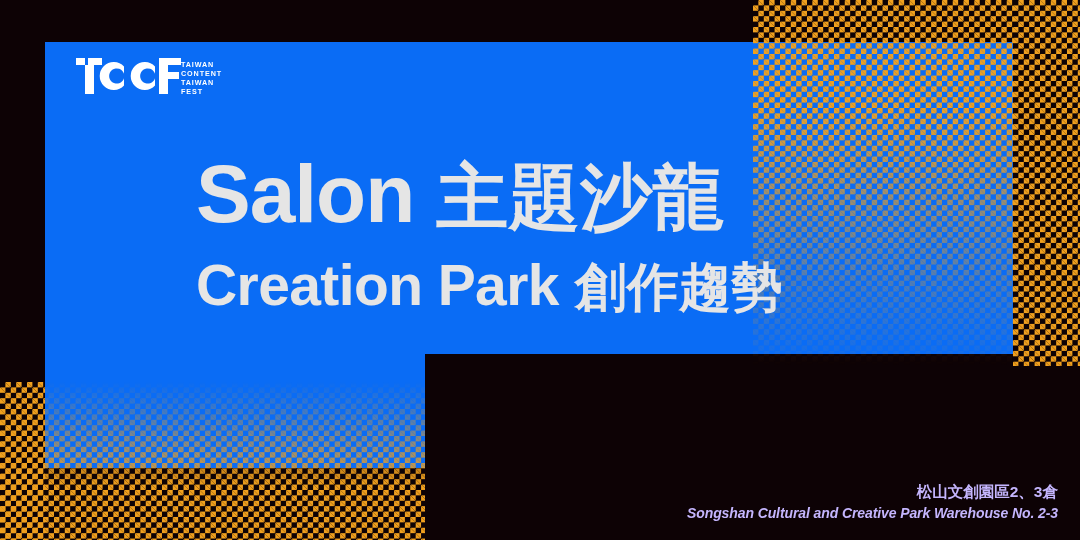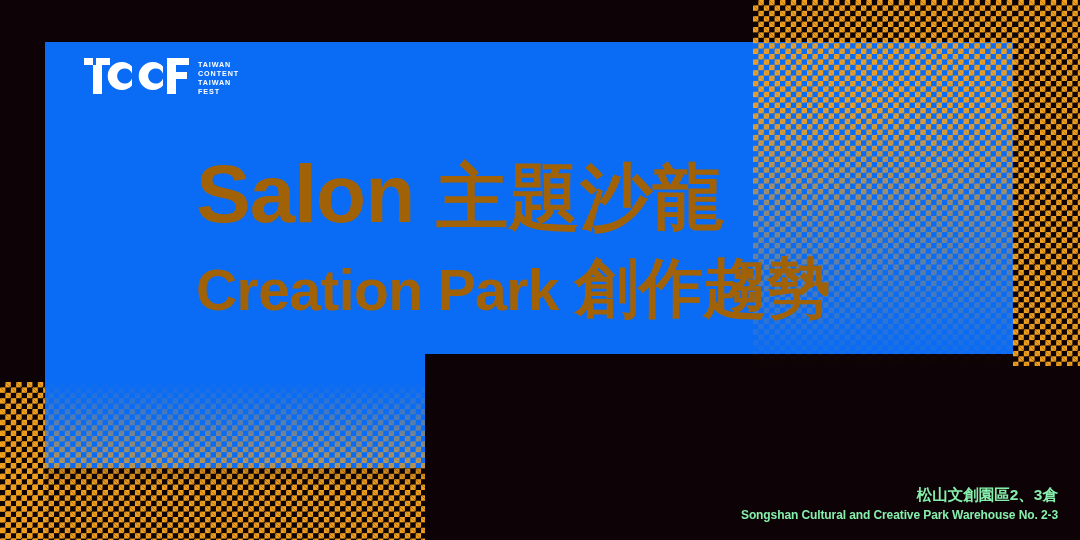--- a/index.html
+++ b/index.html
@@ -71,42 +71,42 @@
   }
   
   .checker-bl-edge {
     left:0px; top:382px;
     width:45px; height:158px;
   }
 
   
   .logo {
     position:absolute;
-    left:84px; top:58px;
-    display:flex; align-items:flex-start; gap:9px;justify-content:flex-end;
+    left:76px; top:58px;
+    display:flex; align-items:flex-start; justify-content:flex-end;
   }
   .logo-mark { display:block; }
   .logo-words {
     display:flex; flex-direction:column;
     gap:1.5px; padding-top:3px;
   }
   .logo-words span {
     color:#ffffff;
     font-size:7.2px;
     font-weight:bold;
     letter-spacing:0.9px;
     line-height:1.02;
     white-space:nowrap;
   }
 
   
   .headline {
     position:absolute;
     left:196px; top:152px;
-    color:#a16207;
+    color:#e5e5e5;
   }
   .line-1 {
     font-size:82px;
     font-weight:600;
     line-height:1.02;
     letter-spacing:-1px;
     white-space:nowrap;
   }
   .line-1 .cjk {
     font-size:72px;
@@ -116,44 +116,45 @@
   }
   .line-2 {
     font-size:57px;
     font-weight:bold;
     line-height:1.02;
     letter-spacing:-0.6px;
     margin-top:20px;
     white-space:nowrap;
   }
   .line-2 .cjk {
-    font-size:64px;
+    font-size:52px;
     letter-spacing:0px;
     padding-left:16px;
   }
 
   
   .venue {
     position:absolute;
     right:22px; bottom:16px;
     text-align:right;
-    color:#86efac;
+    color:#c4b5fd;
   }
   .venue-zh {
     font-size:15.5px;
     font-weight:bold;
     line-height:1.5;
     white-space:nowrap;
   }
   .venue-en {
-    font-size:12px;
+    font-size:14px;
     font-weight:bold;
     line-height:1.5;
     letter-spacing:-0.1px;
     white-space:nowrap;
+    font-style:italic;
   }
 </style>
 </head>
 <body>
 
 <div id="stage">
 
   <div class="blue-main"></div>
   <div class="blue-lower"></div>
 

